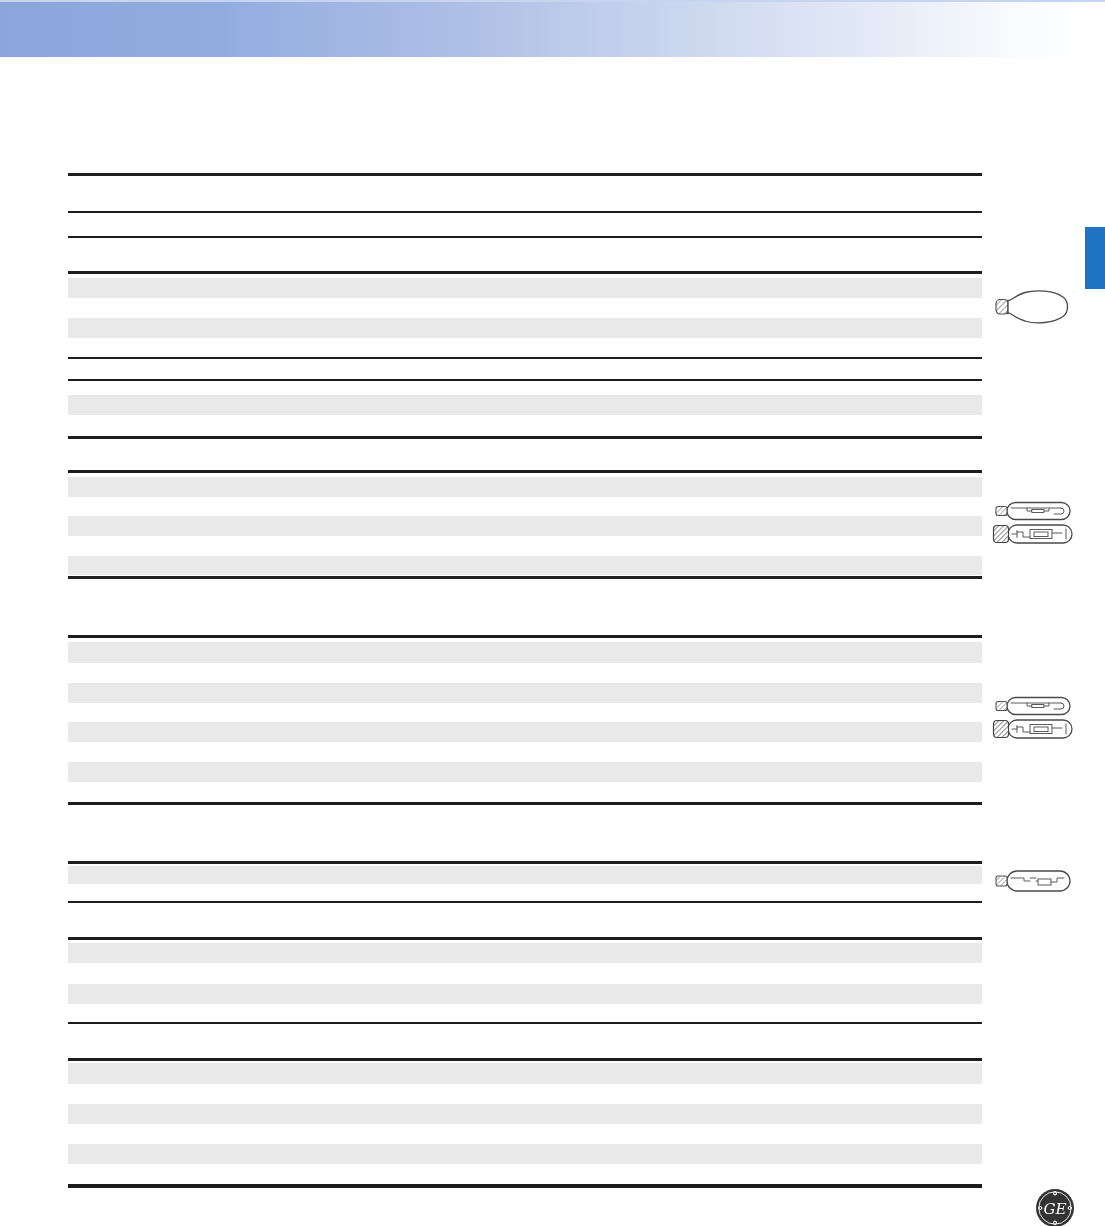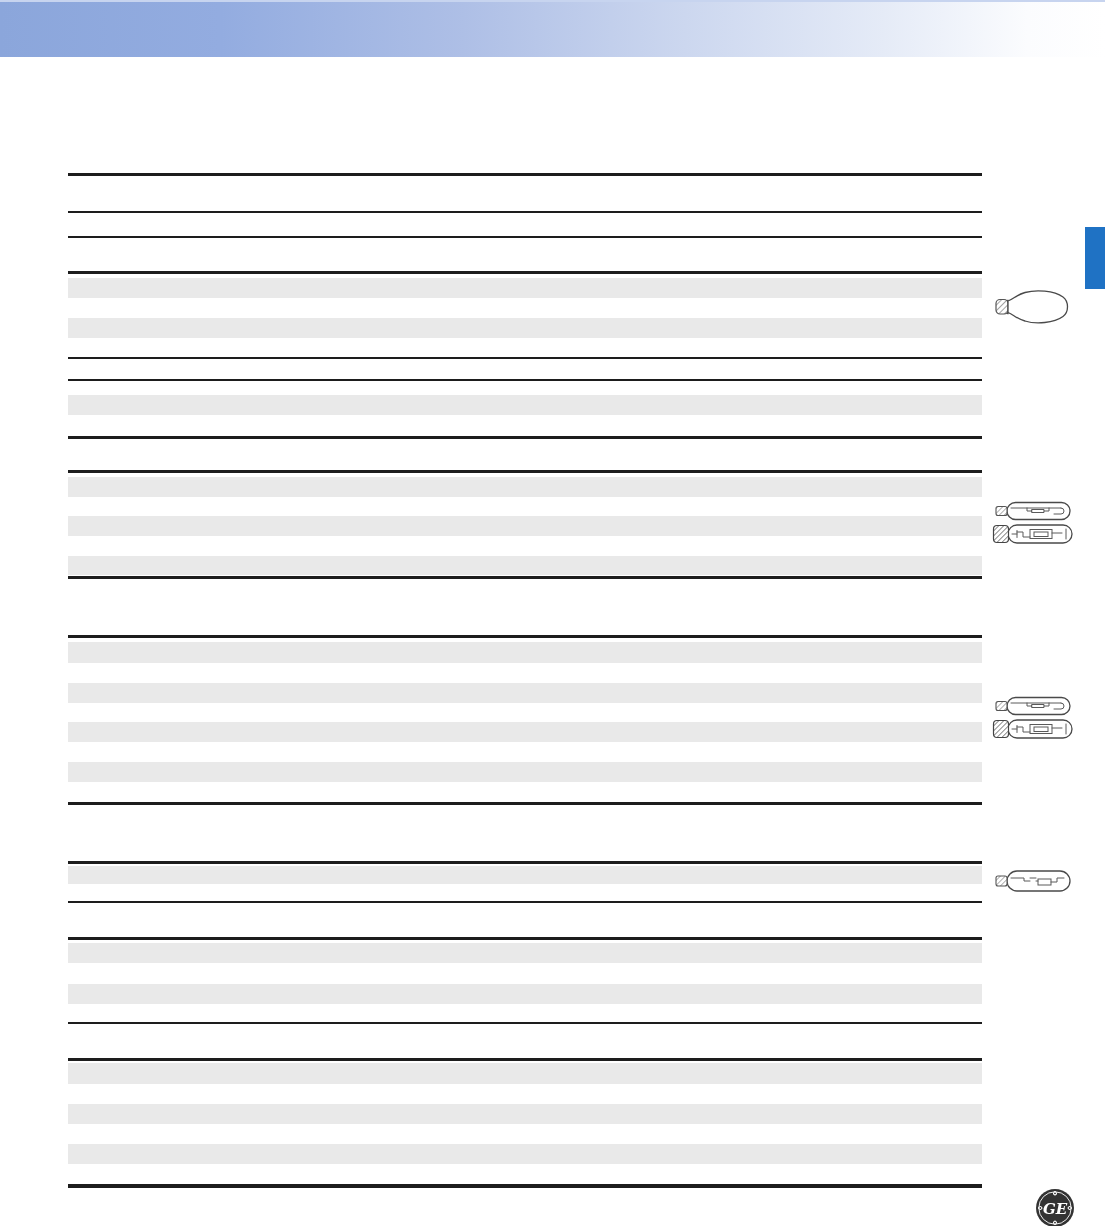--- a/index.html
+++ b/index.html
@@ -1,16 +1,16 @@
 <!DOCTYPE html>
 <html><head>
 <meta charset="utf-8">
 <style>
   html,body{margin:0;padding:0;background:#ffffff;font-family:"Liberation Sans",sans-serif;}
-  #page{position:relative;width:1105px;height:1226px;background:#fff;overflow:hidden;font-weight:bold;}
+  #page{position:relative;width:1105px;height:1226px;background:#fff;overflow:hidden;}
 
   .header-bar{position:absolute;left:0;top:0;width:1105px;height:57px;
     background:linear-gradient(to right,#8ba6db 0%,#93ace0 20%,#aebfe6 42%,#ccd7ef 62%,#e5ebf7 80%,#fbfcfe 93%,#ffffff 100%);
     border-top:2px solid #c7d4ef;box-sizing:border-box;}
 
   .side-tab{position:absolute;}
 
   .rule{position:absolute;background:#1d1d1d;}
   .shaded-row{position:absolute;}
 

